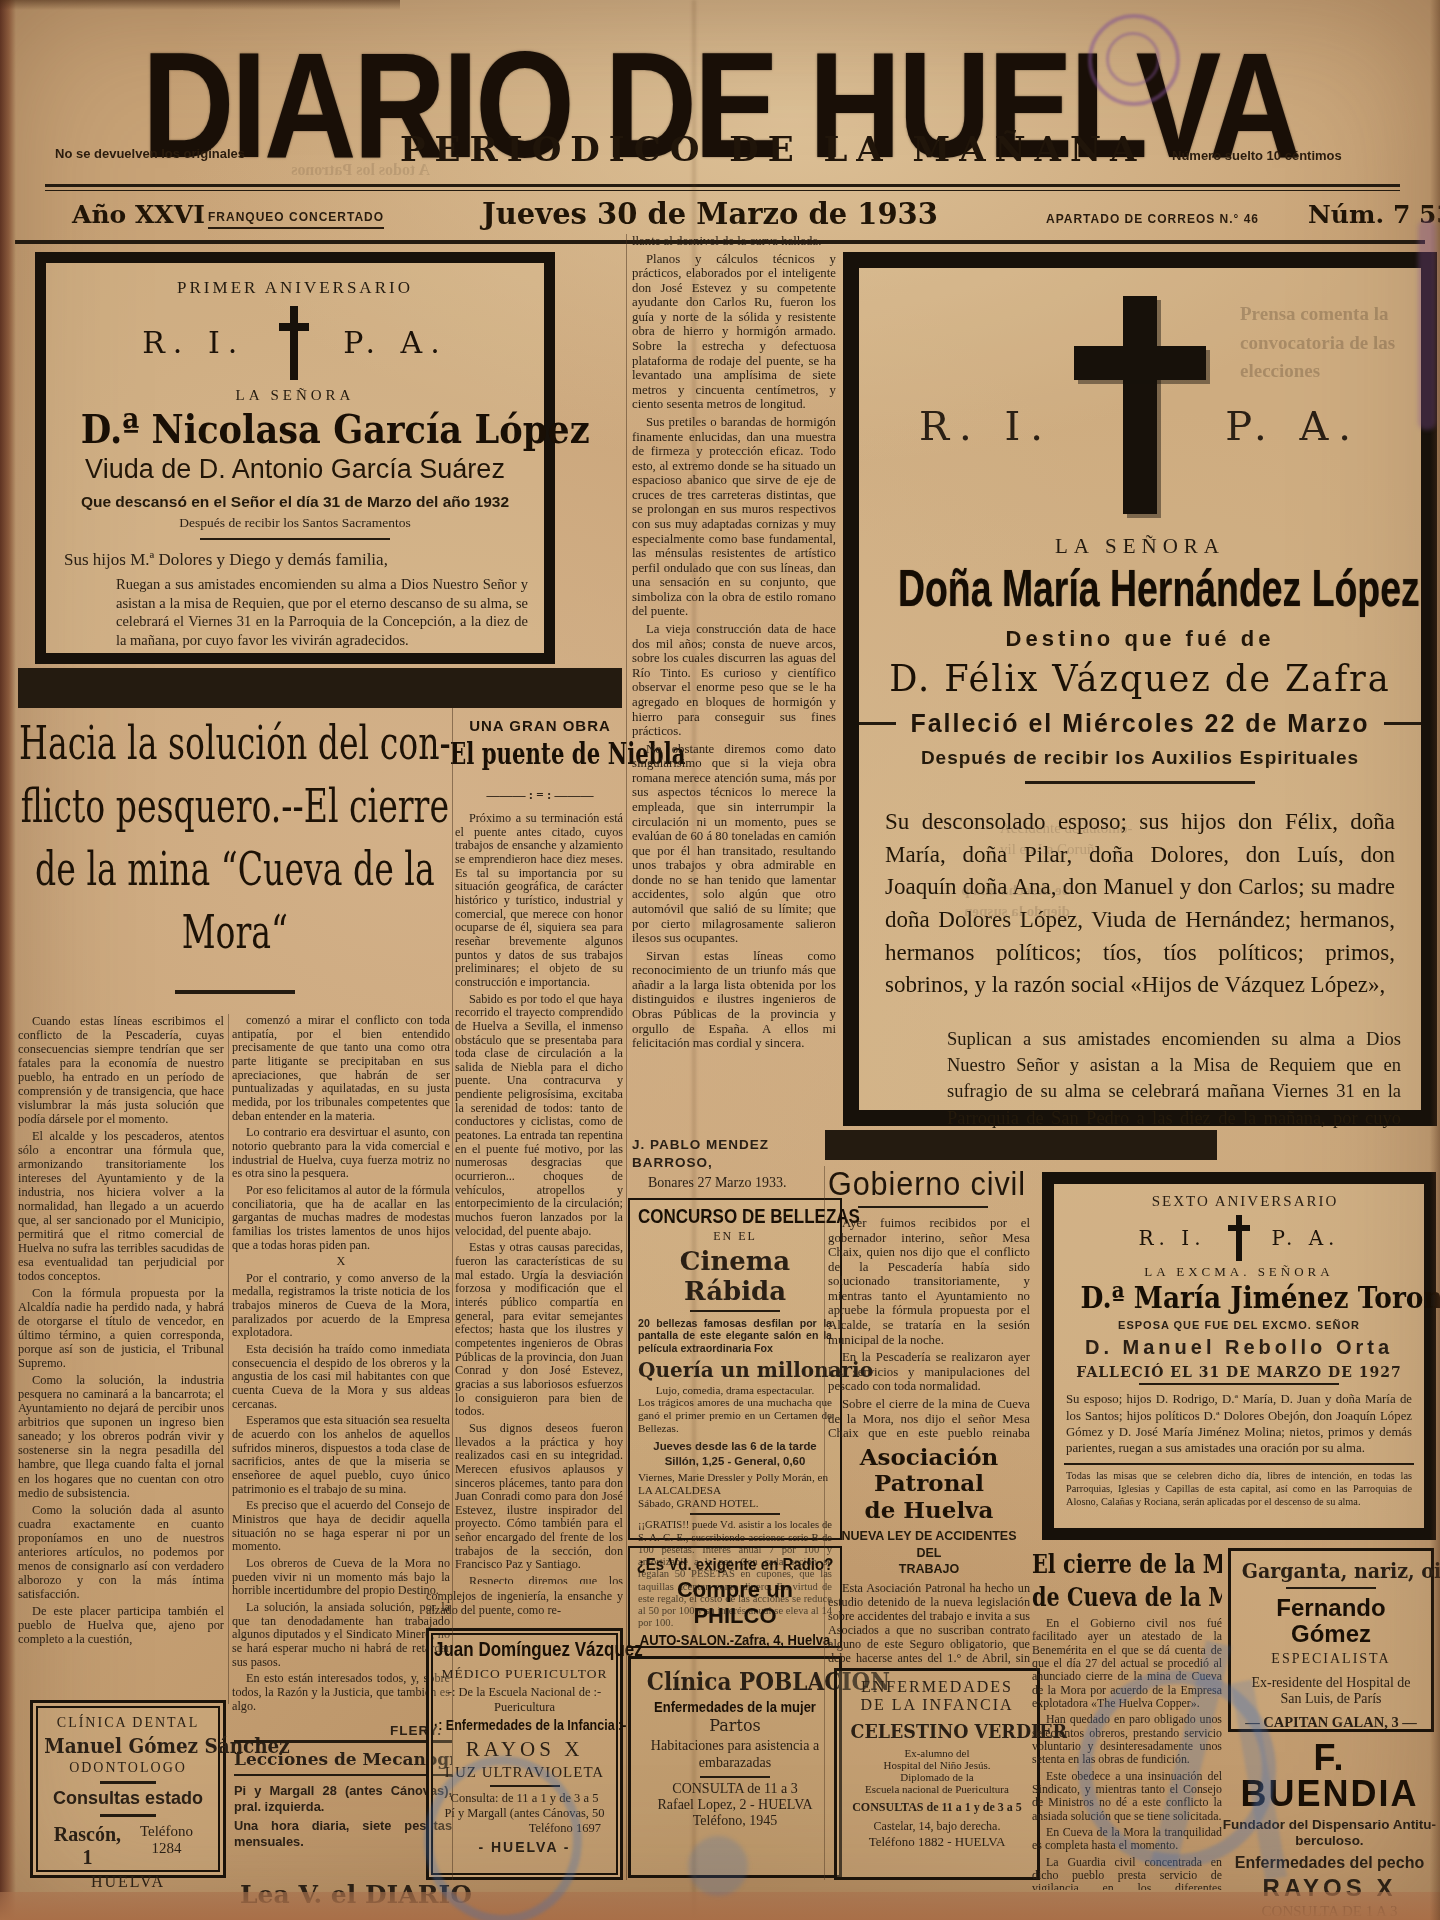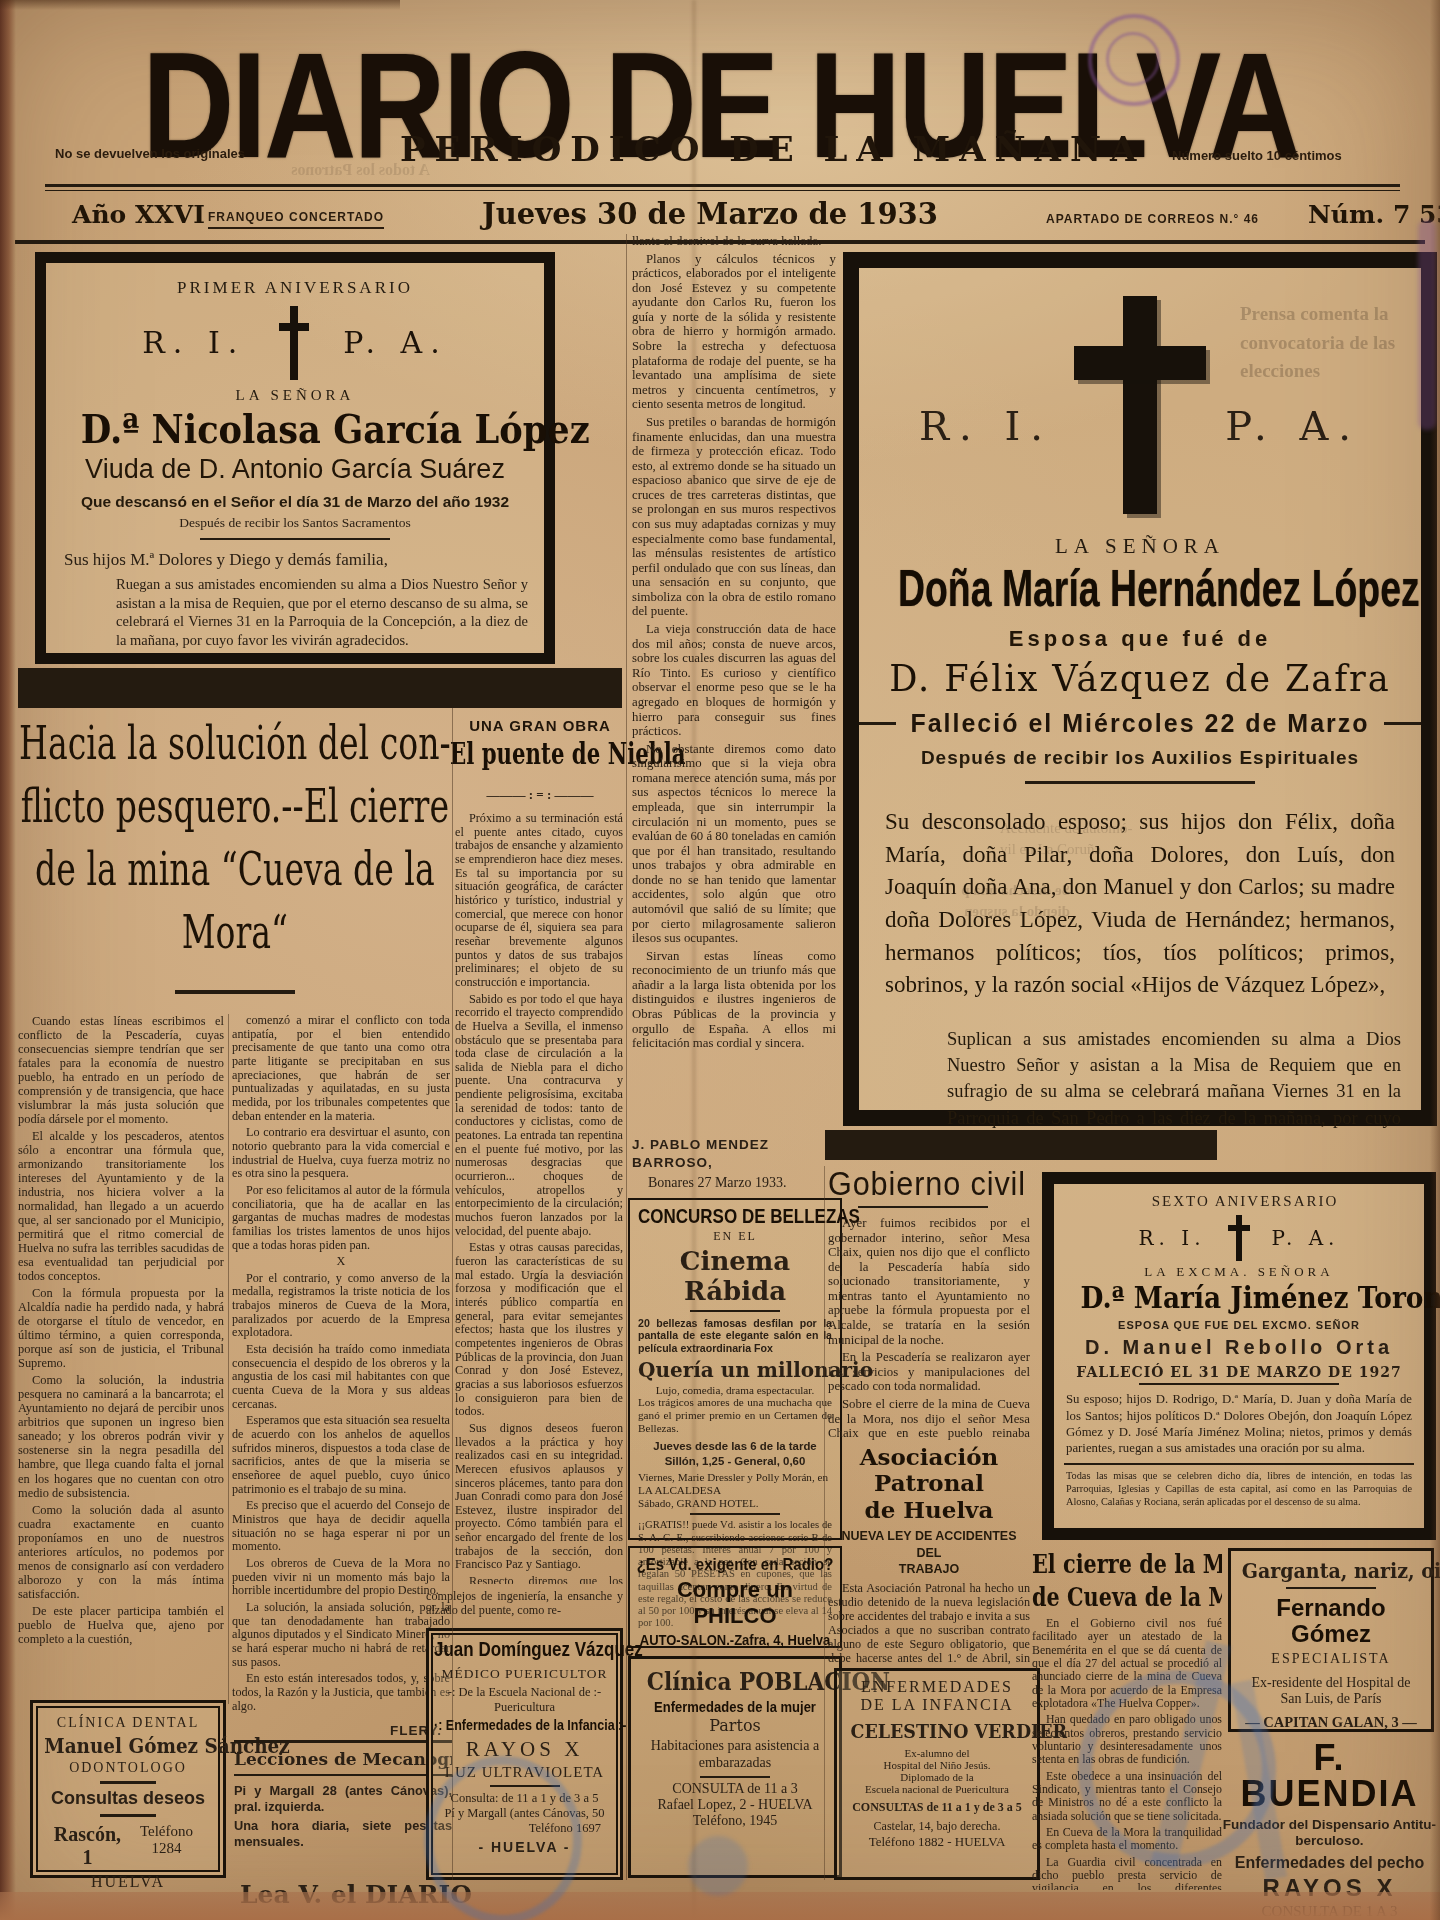--- a/index.html
+++ b/index.html
@@ -255,21 +255,21 @@
   </div>
 
   <div class="abs obox" style="left:843px;top:252px;width:594px;height:874px;border:16px solid #17110a;">
     <div class="centerline" style="margin-top:28px;">
       <span class="cross cross-big"></span>
     </div>
     <div class="abs" style="left:60px;top:138px;font:400 40px/1 'DejaVu Serif',serif;letter-spacing:10px;">R. I.</div>
     <div class="abs" style="right:60px;top:138px;font:400 40px/1 'DejaVu Serif',serif;letter-spacing:10px;">P. A.</div>
     <div class="c senora" style="margin-top:22px;font-size:21px;letter-spacing:6px;">LA SEÑORA</div>
     <div class="c" style="margin-top:10px;"><span class="ob2-name" style="display:inline-block;">Doña María Hernández López</span></div>
-    <div class="c ob2-esposa" style="margin-top:18px;">Esposa que fué de</div>
+    <div class="c ob2-esposa" style="margin-top:18px;">Destino que fué de</div>
     <div class="c" style="margin-top:10px;"><span class="ob2-husband" style="display:inline-block;">D. Félix Vázquez de Zafra</span></div>
     <div class="dashrow" style="margin-top:14px;">
       <div class="dash" style="width:56px;"></div>
       <span class="ob2-death">Falleció el Miércoles 22 de Marzo</span>
       <div class="dash" style="width:56px;"></div>
     </div>
     <div class="c ob2-sac" style="margin-top:12px;">Después de recibir los Auxilios Espirituales</div>
     <div class="centerline" style="margin-top:14px;">
         <div class="hr3" style="width:230px;"></div>
       </div>
@@ -381,21 +381,21 @@
 
   </div>
 
   <div class="abs adbox c" style="left:30px;top:1700px;width:196px;height:178px;padding:8px 4px;border-width:3px;box-shadow:inset 0 0 0 3px #c8a377, inset 0 0 0 5px #1b130a;">
     <div class="ser smallcaps" style="font-size:14px;margin-top:4px;">CLÍNICA DENTAL</div>
     <div class="dser" style="font-size:20px;font-weight:700;white-space:nowrap;transform:scaleX(.92);transform-origin:center;margin-top:3px;">Manuel Gómez Sánchez</div>
     <div class="ser smallcaps" style="font-size:14px;margin-top:2px;">ODONTOLOGO</div>
     <div class="centerline" style="margin-top:5px;">
         <div class="hr3" style="width:56px;"></div>
       </div>
-    <div class="sans" style="font:700 18px/1.2 'Liberation Sans',sans-serif;margin-top:4px;">Consultas deseos</div>
+    <div class="sans" style="font:700 18px/1.2 'Liberation Sans',sans-serif;margin-top:4px;">Consultas estado</div>
     <div class="centerline" style="margin-top:4px;">
         <div class="hr3" style="width:56px;"></div>
       </div>
     <div style="display:flex;justify-content:space-between;padding:0 12px;margin-top:6px;">
       <span class="ser" style="font-size:20px;font-weight:bold;">Rascón, 1</span>
       <span class="ser" style="font-size:15px;">Teléfono 1284</span>
     </div>
     <div class="ser smallcaps" style="font-size:16px;margin-top:4px;">HUELVA</div>
   </div>
 

